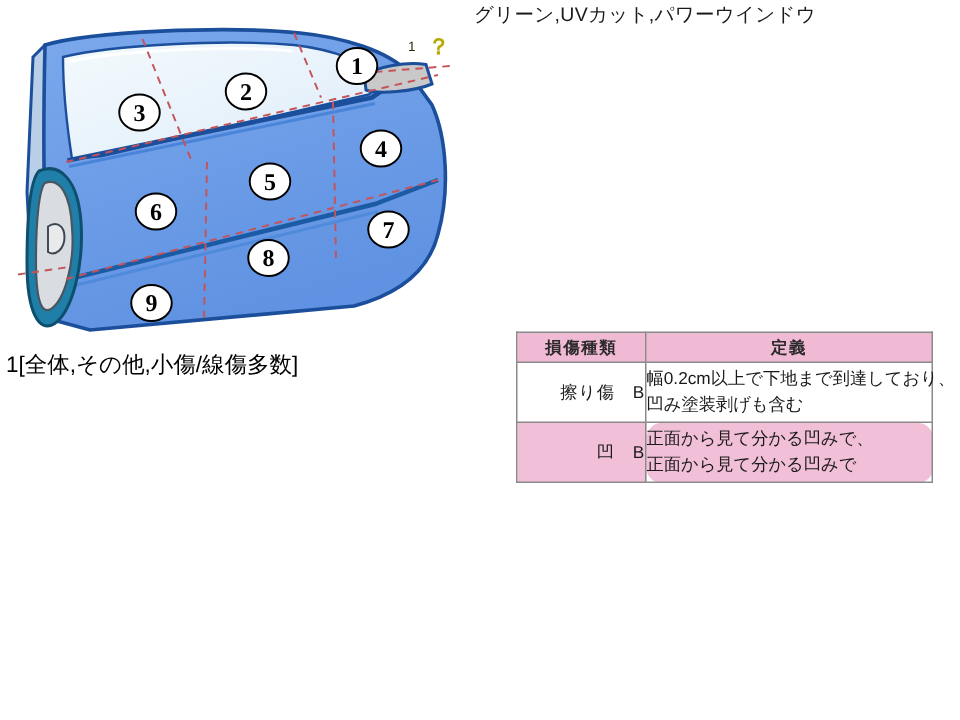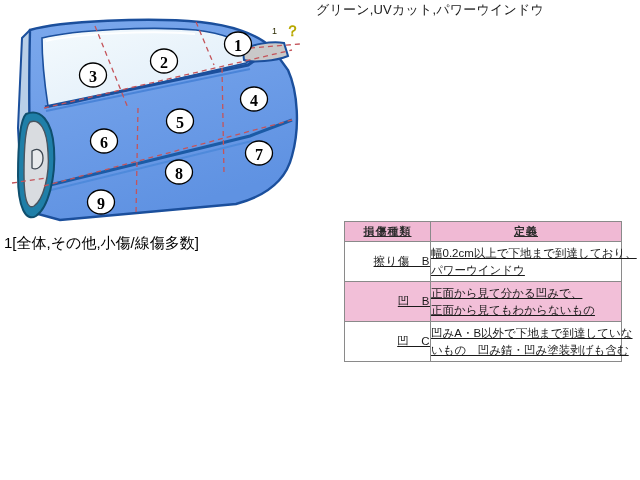--- a/index.html
+++ b/index.html
@@ -53,21 +53,20 @@
     table-layout:fixed;
     border:1.5px solid #6e6e6e;
     background:#fff;
   }
   table.damage-table col.c-kind{width:86px;}
   table.damage-table col.c-def{width:191px;}
   table.damage-table th,table.damage-table td{
     border:1px solid #8a8a8a;
     padding:0;
     vertical-align:middle;
-    text-decoration:underline;
   }
   th.kind-head,th.def-head{
     background:#f0b9d4;
     height:19px;
     font-size:11px;font-weight:700;
     text-align:center;
     letter-spacing:1px;
     color:#2a2a2a;
   }
   td.kind-cell{
@@ -77,20 +76,21 @@
     height:39px;
     color:#1a1a1a;
   }
   td.def-cell{
     text-align:left;
     font-size:11.5px;
     line-height:1.42;
     padding:2px 3px 2px 5px;
     height:39px;
     color:#1a1a1a;
+    border-radius:10px;
   }
   tr.row-pink td{background:#f2bfd8;}
   tr.row-white td{background:#ffffff;}
   .def-line{display:block;white-space:nowrap;}
 </style>
 </head>
 <body>
 
 <div id="root">
 
@@ -225,34 +225,27 @@
         <tr>
           <th class="kind-head">損傷種類</th>
           <th class="def-head">定義</th>
         </tr>
       </thead>
       <tbody>
         <tr class="row-white">
           <td class="kind-cell">擦り傷　B</td>
           <td class="def-cell">
             <span class="def-line">幅0.2cm以上で下地まで到達しており、</span>
-            <span class="def-line">パワーウインドウ</span>
+            <span class="def-line">凹み塗装剥げも含む</span>
           </td>
         </tr>
         <tr class="row-pink">
           <td class="kind-cell">凹　B</td>
           <td class="def-cell">
             <span class="def-line">正面から見て分かる凹みで、</span>
-            <span class="def-line">正面から見てもわからないもの</span>
-          </td>
-        </tr>
-        <tr class="row-white">
-          <td class="kind-cell">凹　C</td>
-          <td class="def-cell">
-            <span class="def-line">凹みA・B以外で下地まで到達していな</span>
-            <span class="def-line">いもの　凹み錆・凹み塗装剥げも含む</span>
+            <span class="def-line">正面から見て分かる凹みで</span>
           </td>
         </tr>
       </tbody>
     </table>
   </div>
 
 </div>
 
 </body></html>

